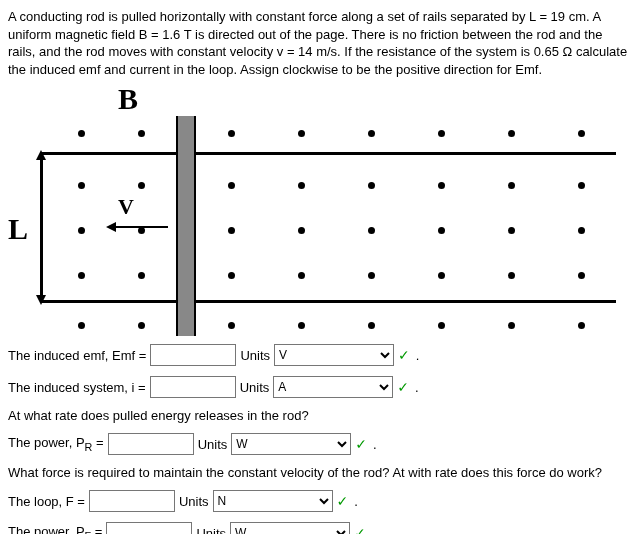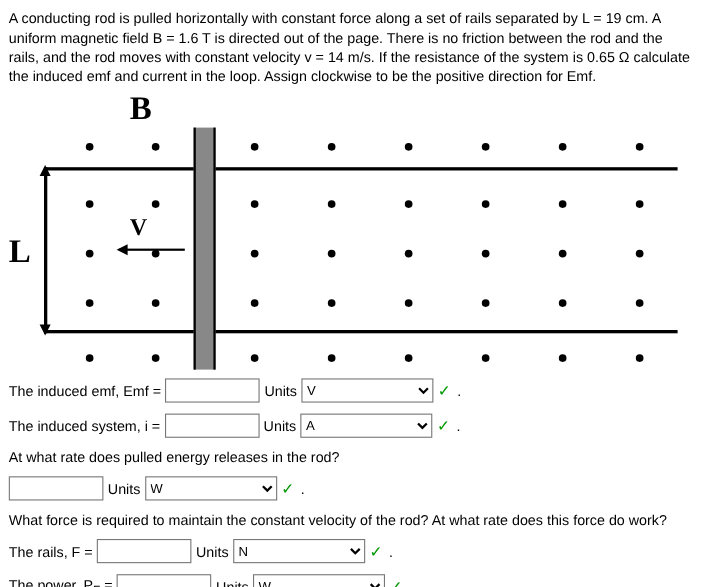--- a/index.html
+++ b/index.html
@@ -101,31 +101,32 @@
   <input type="text" class="ans" style="">
   <span>Units</span>
   <select class="units-sel" style="width:120px"><option>A</option></select>
   <span class="check">✓</span>
     <span class="period">.</span>
 </div>
 
 <div class="q-text">At what rate does pulled energy releases in the rod?</div>
 
 <div class="row">
+  <span><span>The power, P</span><sub>R</sub><span> =</span></span>
   <input type="text" class="ans" style="">
   <span>Units</span>
   <select class="units-sel" style="width:120px"><option>W</option></select>
   <span class="check">✓</span>
     <span class="period">.</span>
 </div>
 
-<div class="q-text">What force is required to maintain the constant velocity of the rod? At what rate does this force do work?</div>
+<div class="q-text">What force is required to maintain the constant velocity of the rod? At with rate does this force do work?</div>
 
 <div class="row">
-  <span>The rails, F =</span>
+  <span>The loop, F =</span>
   <input type="text" class="ans" style="">
   <span>Units</span>
   <select class="units-sel" style="width:120px"><option>N</option></select>
   <span class="check">✓</span>
     <span class="period">.</span>
 </div>
 
 <div class="row">
   <span><span>The power, P</span><sub>F</sub><span> =</span></span>
   <input type="text" class="ans" style="">

